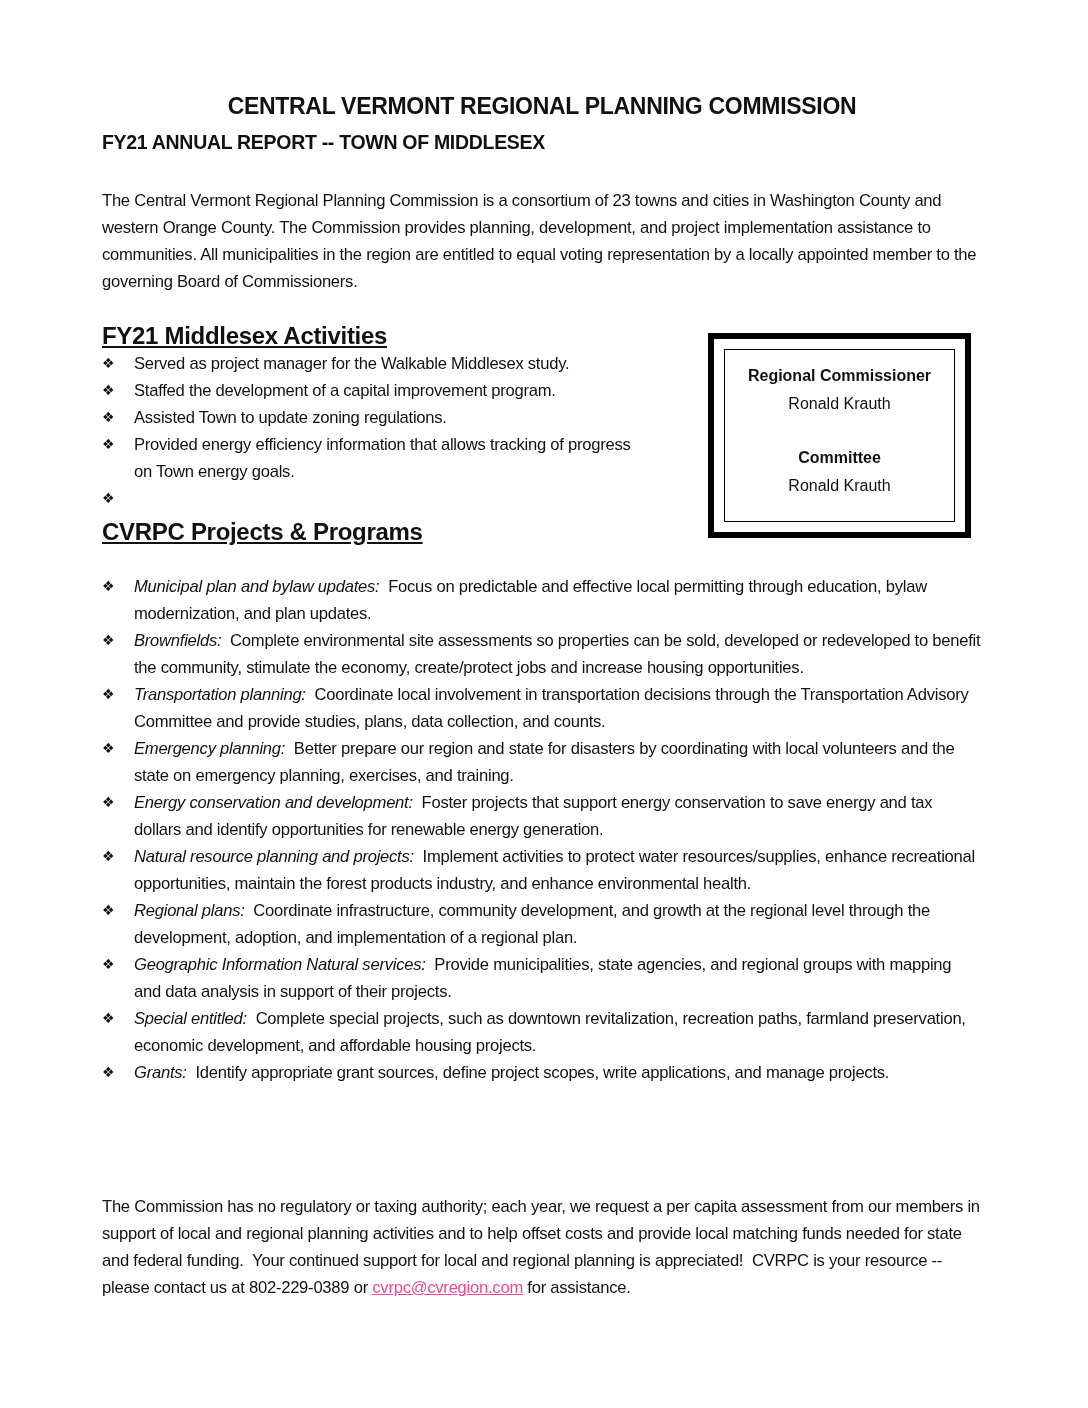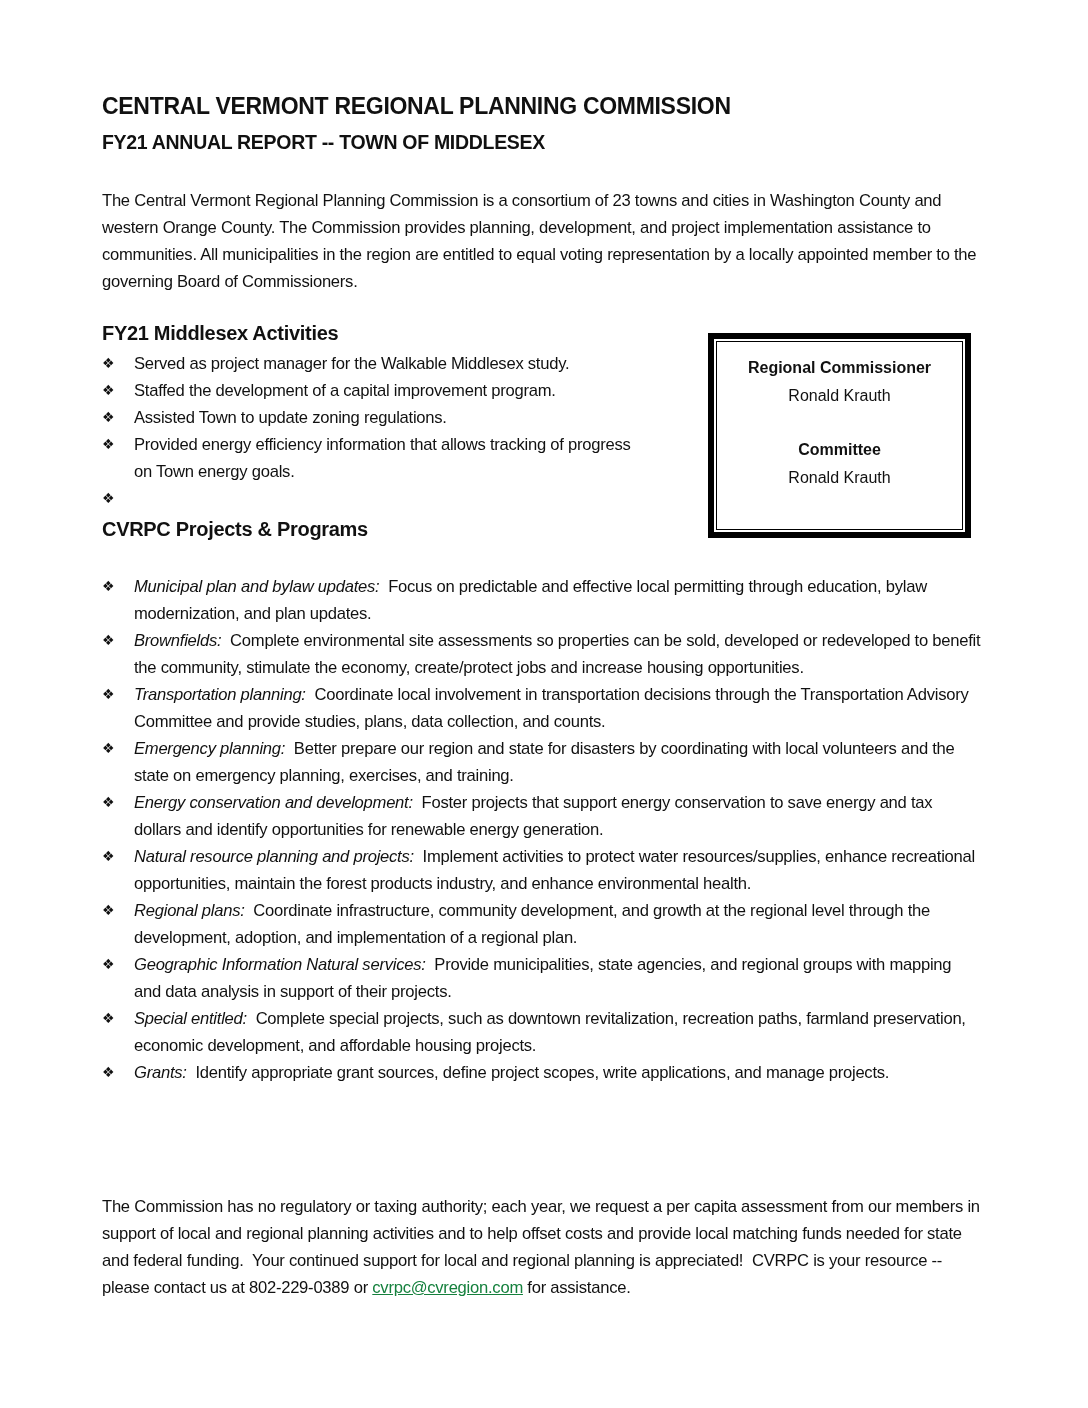--- a/index.html
+++ b/index.html
@@ -1,41 +1,41 @@
 <!DOCTYPE html>
 <html><head>
 <meta charset="utf-8">
 <style>
   html, body { margin: 0; padding: 0; background: #ffffff; }
   body { width: 1088px; height: 1408px; position: relative; overflow: hidden;
          font-family: "Liberation Sans", "DejaVu Sans", sans-serif; color: #111; }
   .page { position: absolute; left: 102px; top: 0; width: 880px; }
-  .title1 { position: absolute; top: 93px; left: 0; width: 880px; text-align: left;
+  .title1 { position: absolute; top: 93px; left: 0; width: 880px; text-align: center;
             font-weight: bold; font-size: 23px; letter-spacing: -0.3px; }
   .title2 { position: absolute; top: 131px; left: 0; width: 880px; text-align: left;
             font-weight: bold; font-size: 19.5px; letter-spacing: -0.3px; }
   .para { font-size: 16.6px; line-height: 27px; margin: 0; letter-spacing: -0.25px; }
   .intro { position: absolute; top: 187px; left: 0; width: 880px; }
-  h2 { margin: 0; font-size: 20px; font-weight: bold; letter-spacing: -0.3px; }
+  h2 { margin: 0; font-size: 24px; font-weight: bold; letter-spacing: -0.3px; text-decoration: underline; }
   .h-activities { position: absolute; top: 322px; left: 0; }
   .h-programs { position: absolute; top: 518px; left: 0; }
   ul { list-style: none; margin: 0; padding: 0; }
   li { position: relative; padding-left: 32px; font-size: 16.6px; line-height: 27px; letter-spacing: -0.25px; }
   li .bullet { position: absolute; left: 0; top: 0; font-size: 14px; width: 20px; text-align: left; }
   .activities { position: absolute; top: 350px; left: 0; width: 600px; }
   .programs { position: absolute; top: 573px; left: 0; width: 880px; }
   .term { font-style: italic; }
   .box { position: absolute; left: 708px; top: 333px; width: 263px; height: 205px;
-         border: 6px solid #000; box-sizing: border-box; padding: 2px; }
+         border: 6px solid #000; box-sizing: border-box; padding: 10px; }
   .box-inner { border: 1.5px solid #000; width: 100%; height: 100%; box-sizing: border-box;
                text-align: center; padding-top: 12px; font-size: 16px; line-height: 27.5px; }
   .box-label { font-weight: bold; }
   .box-gap { height: 27px; }
   .closing { position: absolute; top: 1193px; left: 0; width: 880px; }
-  a.email { color: #15803d; text-decoration: underline; }
+  a.email { color: #ec4899; text-decoration: underline; }
 </style>
 </head>
 <body>
 
 <div class="page">
   <div class="title1">CENTRAL VERMONT REGIONAL PLANNING COMMISSION</div>
   <div class="title2">FY21 ANNUAL REPORT -- TOWN OF MIDDLESEX</div>
 
   <p class="para intro">The Central Vermont Regional Planning Commission is a consortium of 23 towns and cities in Washington County and western Orange County.  The Commission provides planning, development, and project implementation assistance to communities.  All municipalities in the region are entitled to equal voting representation by a locally appointed member to the governing Board of Commissioners.</p>
 

